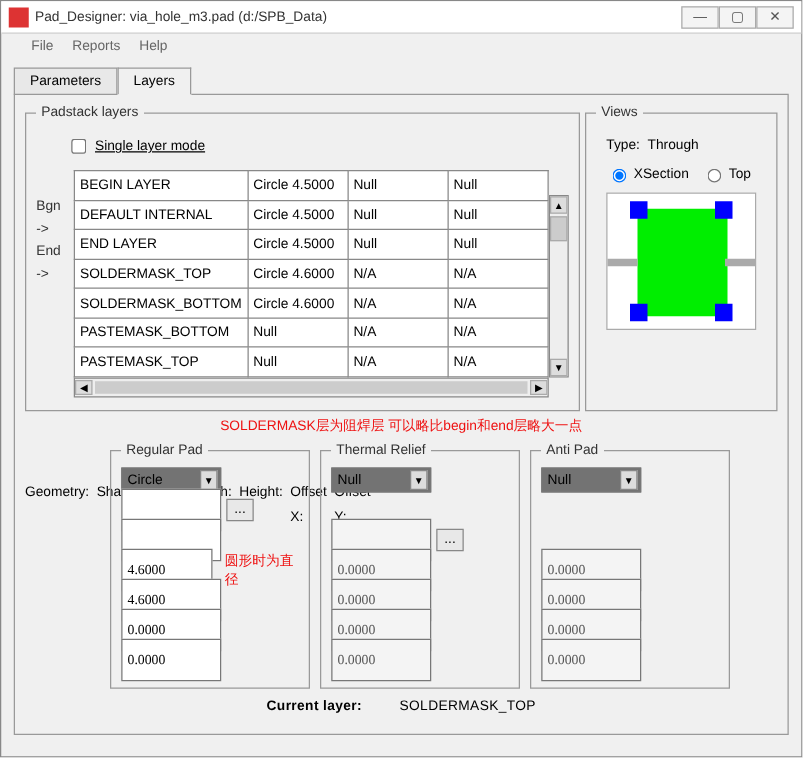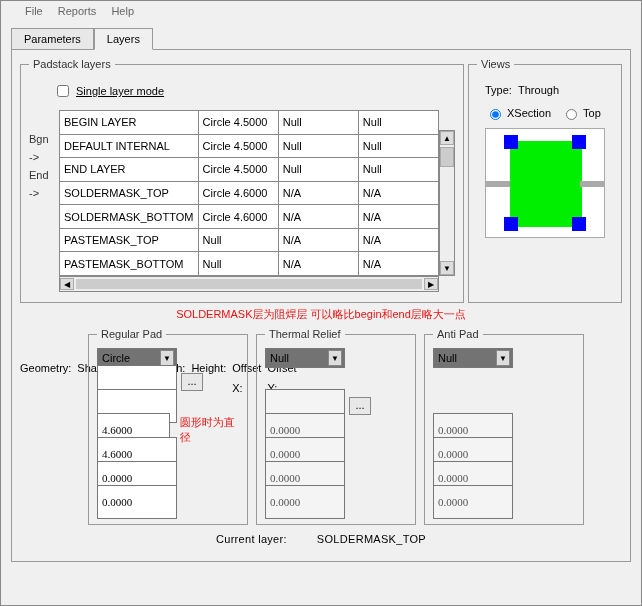--- a/index.html
+++ b/index.html
@@ -73,26 +73,35 @@
 
 .padimg { width:120px; height:110px; border:1px solid #aaa; background:#fff; position:relative; margin:6px auto 0;}
 .padimg .green{ position:absolute; left:24px; top:12px; width:72px; height:86px; background:#0e0;}
 .padimg .blue{ position:absolute; width:14px; height:14px; background:#00f;}
 .padimg .b1{left:18px;top:6px;} .padimg .b2{right:18px;top:6px;}
 .padimg .b3{left:18px;bottom:6px;} .padimg .b4{right:18px;bottom:6px;}
 .padimg .gray{position:absolute;height:6px;background:#aaa;top:52px;}
 .padimg .g1{left:0;width:24px;} .padimg .g2{right:0;width:24px;}
 
 .bottom { text-align:center; padding:8px 0; letter-spacing:0.3px;}
-.bottom .k{margin-right:30px;}
+.bottom .k{margin-right:30px;font-weight:bold;}
 </style>
 </head>
 <body>
 
 <div class="window">
+  <div class="titlebar">
+    <span class="icon"></span>
+    <span class="title">Pad_Designer: via_hole_m3.pad (d:/SPB_Data)</span>
+    <div class="winbtns">
+      <div class="winbtn">—</div>
+      <div class="winbtn">▢</div>
+      <div class="winbtn">✕</div>
+    </div>
+  </div>
   <div class="menubar">
     <span class="menuitem">File</span>
     <span class="menuitem">Reports</span>
     <span class="menuitem">Help</span>
   </div>
 
   <div class="client">
     <div class="tabs">
       <div class="tab">Parameters</div>
       <div class="tab active">Layers</div>
@@ -142,27 +151,27 @@
                     <td class="v">N/A</td>
                     <td class="v">N/A</td>
                   </tr>
               <tr>
                     <td class="name">SOLDERMASK_BOTTOM</td>
                     <td class="v">Circle 4.6000</td>
                     <td class="v">N/A</td>
                     <td class="v">N/A</td>
                   </tr>
               <tr>
+                    <td class="name">PASTEMASK_BOTTOM</td>
+                    <td class="v">Null</td>
+                    <td class="v">N/A</td>
+                    <td class="v">N/A</td>
+                  </tr>
+              <tr>
                     <td class="name">PASTEMASK_TOP</td>
-                    <td class="v">Null</td>
-                    <td class="v">N/A</td>
-                    <td class="v">N/A</td>
-                  </tr>
-              <tr>
-                    <td class="name">PASTEMASK_BOTTOM</td>
                     <td class="v">Null</td>
                     <td class="v">N/A</td>
                     <td class="v">N/A</td>
                   </tr>
             </tbody>
               </table>
             <div class="scrollbar-v">
               <div class="sbbtn">▲</div>
               <div class="thumb"></div>
               <div style="flex:1"></div>

